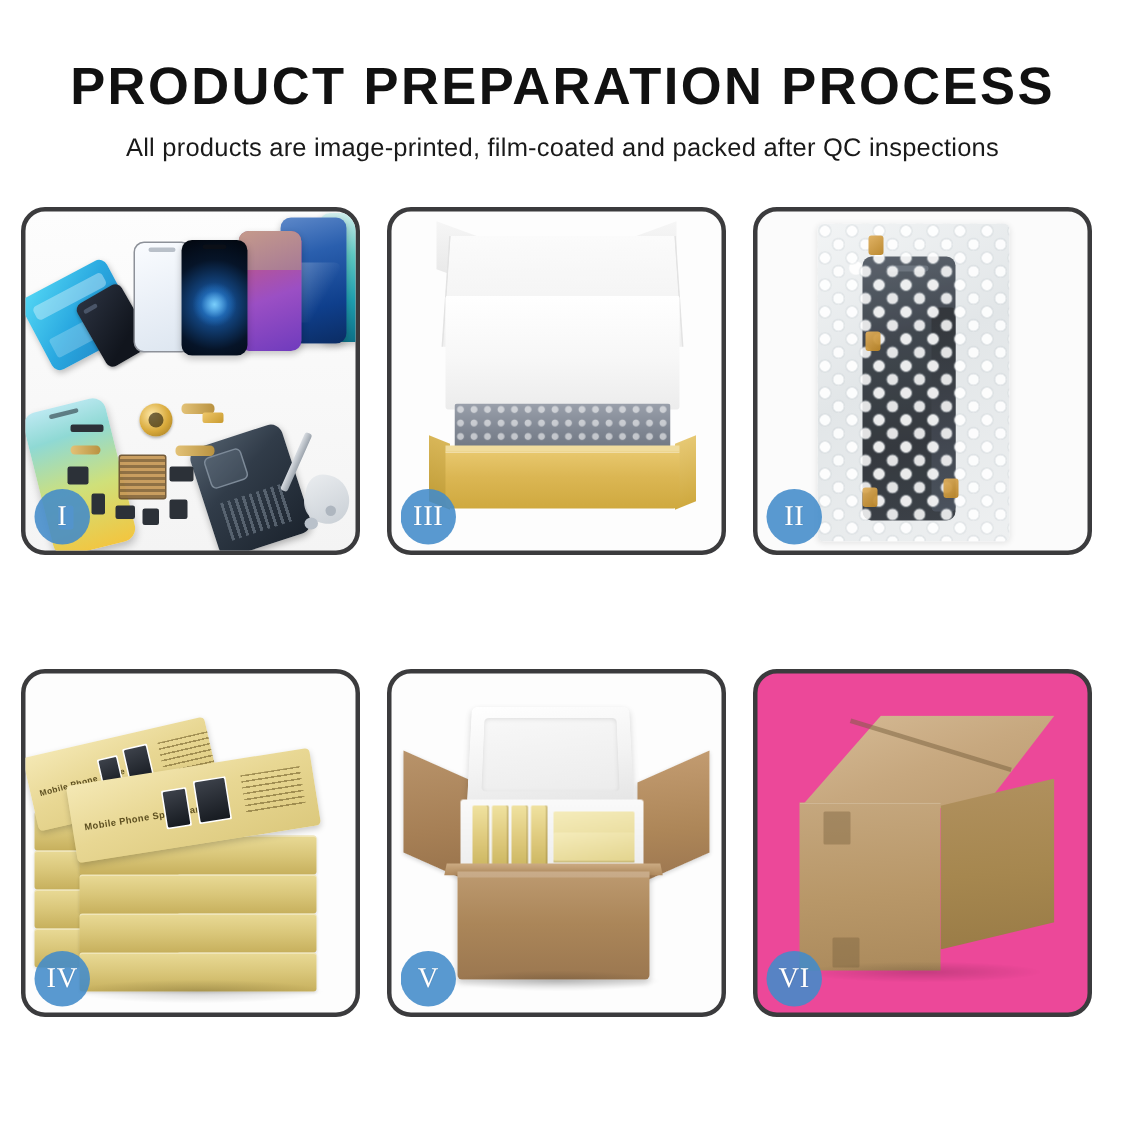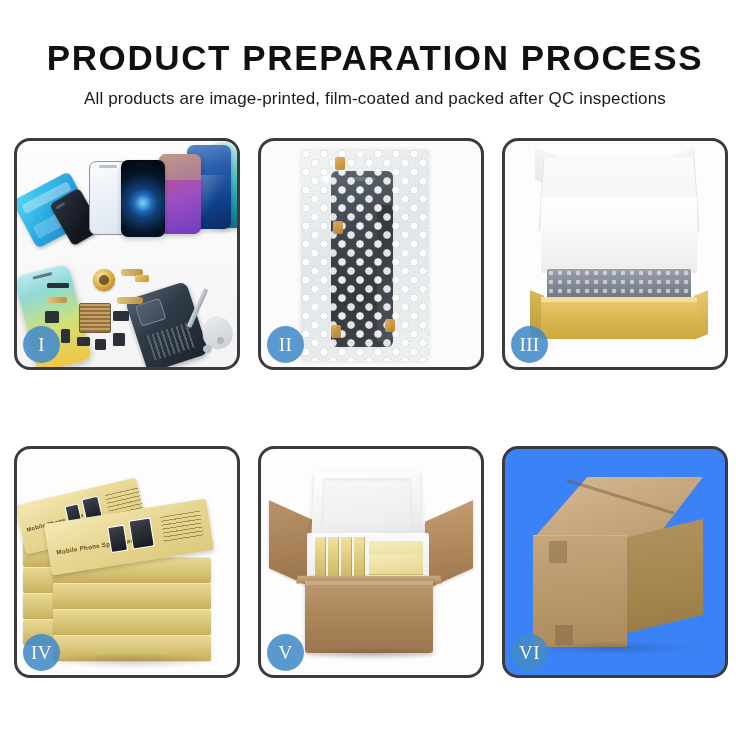--- a/index.html
+++ b/index.html
@@ -256,21 +256,21 @@
     box-shadow:inset 0 -1px 0 rgba(130,110,45,.3); border-radius:1px; }
   .cartonFront{ position:absolute; left:44px; top:132px; width:128px; height:72px;
     background:linear-gradient(180deg,#bd9a70 0%,#ab8659 48%,#9b7750 100%);
     border-radius:0 0 3px 3px; box-shadow:0 2px 4px rgba(0,0,0,.18); }
   .cartonFront:before{ content:""; position:absolute; left:0; top:0; right:0; height:4px;
     background:rgba(255,255,255,.18); }
   .cartonLip{ position:absolute; left:36px; top:126px; width:144px; height:9px;
     background:linear-gradient(180deg,#cbab82,#b08a5e); transform:perspective(200px) rotateX(30deg); }
 
   
-  .p6{ background:#3b82f6; }
+  .p6{ background:#ec4899; }
   .c6top{ position:absolute; left:28px; top:28px; width:170px; height:62px;
     background:linear-gradient(160deg,#d6bb96 0%,#c7a87f 52%,#bb9b70 100%);
     clip-path:polygon(32% 0%, 100% 0%, 72% 100%, 0% 100%); }
   .c6seam{ position:absolute; left:62px; top:30px; width:112px; height:3px;
     background:rgba(120,95,62,.5); transform:rotate(17deg); transform-origin:left center; }
   .c6left{ position:absolute; left:28px; top:86px; width:94px; height:112px;
     background:linear-gradient(175deg,#c5a77e 0%,#b89768 55%,#ab8a5c 100%);
     box-shadow:inset 0 1px 0 rgba(255,255,255,.18); }
   .c6right{ position:absolute; left:122px; top:70px; width:76px; height:114px;
     background:linear-gradient(175deg,#b1915f 0%,#a6874f 55%,#997b46 100%);
@@ -327,53 +327,53 @@
         <div class="flex" style="left:100px;top:156px;width:26px"></div>
         <div class="flex" style="left:104px;top:128px;width:22px"></div>
         <div class="flex gold" style="left:30px;top:156px;width:20px;height:6px"></div>
         <div class="cmp gold" style="left:118px;top:134px;width:14px;height:7px"></div>
         <div class="cmp" style="left:186px;top:204px;width:9px;height:8px;border-radius:50%;background:#b9c1ca"></div>
         <div class="cmp" style="left:200px;top:196px;width:7px;height:7px;border-radius:50%;background:#aeb6bf"></div>
       </div>
       <div class="badge">I</div>
     </div>
 
+    <div class="panel p3">
+      <div class="scene">
+        <div class="b3flapL"></div>
+        <div class="b3flapR"></div>
+        <div class="b3lid"></div>
+        <div class="b3inner"></div>
+        <div class="b3foam"></div>
+        <div class="b3sideL"></div>
+        <div class="b3sideR"></div>
+        <div class="b3rim"></div>
+        <div class="b3front"></div>
+      </div>
+      <div class="badge">III</div>
+    </div>
+
     <div class="panel p2">
       <div class="scene">
         <div class="bagwrap">
           <div class="bag">
             <div class="part2">
               <div class="part2strip"></div>
             </div>
             <div class="bub"></div>
             <div class="tapebit" style="left:34px;top:8px"></div>
             <div class="tapebit" style="left:32px;top:72px"></div>
             <div class="tapebit" style="left:30px;top:176px"></div>
             <div class="tapebit" style="left:84px;top:170px"></div>
           </div>
         </div>
       </div>
       <div class="badge">II</div>
     </div>
 
-    <div class="panel p3">
-      <div class="scene">
-        <div class="b3flapL"></div>
-        <div class="b3flapR"></div>
-        <div class="b3lid"></div>
-        <div class="b3inner"></div>
-        <div class="b3foam"></div>
-        <div class="b3sideL"></div>
-        <div class="b3sideR"></div>
-        <div class="b3rim"></div>
-        <div class="b3front"></div>
-      </div>
-      <div class="badge">III</div>
-    </div>
-
     <div class="panel p4">
       <div class="scene">
 
         <div class="slab slabSide" style="left:6px;top:92px;width:96px"></div>
         <div class="slab slabSide" style="left:6px;top:118px;width:96px"></div>
         <div class="slab slabSide" style="left:6px;top:144px;width:96px"></div>
         <div class="slab slabSide" style="left:6px;top:170px;width:96px"></div>
 
         <div class="slab slabSide" style="left:36px;top:108px;width:158px"></div>
         <div class="slab slabSide" style="left:36px;top:134px;width:158px"></div>

